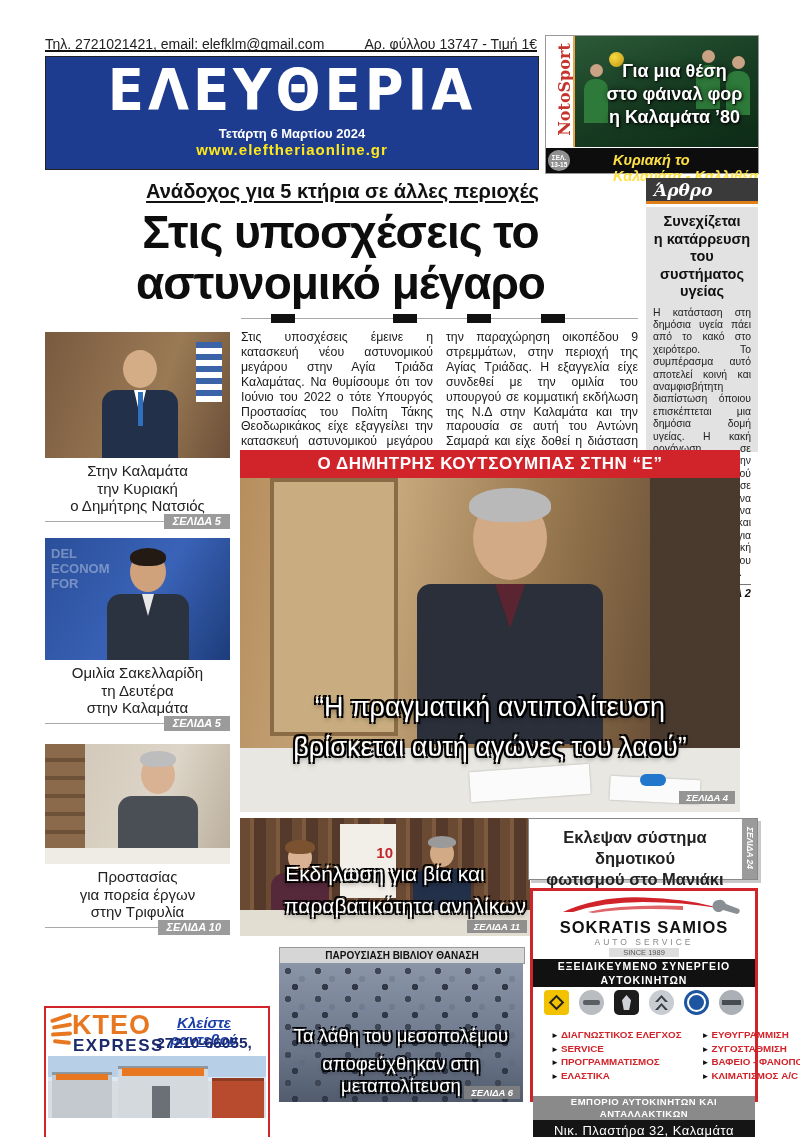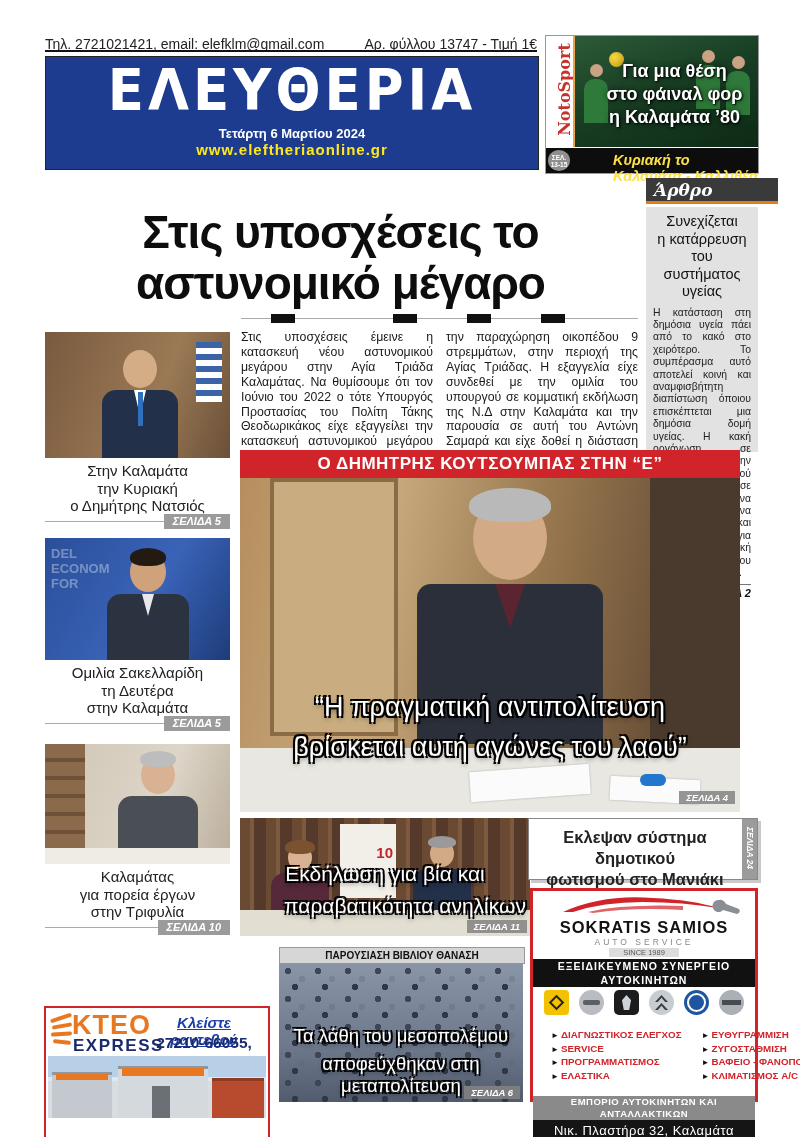--- a/index.html
+++ b/index.html
@@ -46,21 +46,21 @@
   .colbar{position:absolute;top:6px;width:24px;height:9px;background:#111;}
   .bodycol{position:absolute;top:22px;width:192px;font-size:12.3px;line-height:14.9px;
            text-align:justify;color:#1a1a1a;}
   .endref{float:right;font-weight:bold;white-space:nowrap;}
   .endref .sq{color:#d1232a;font-size:11px;}
   
   .arthro-head{background:#3a3a3a;border-bottom:3px solid #e07f1a;color:#fff;
                font-family:"DejaVu Serif",serif;font-style:italic;font-weight:bold;
                font-size:17px;padding:2px 0 1px 8px;box-sizing:border-box;}
   .arthro-box{background:#e2e2e2;padding:6px 7px;box-sizing:border-box;}
-  .arthro-title{font-weight:normal;font-size:14.5px;line-height:17.5px;text-align:center;color:#111;}
+  .arthro-title{font-weight:bold;font-size:14.5px;line-height:17.5px;text-align:center;color:#111;}
   .arthro-body{font-size:10.4px;line-height:12.4px;text-align:justify;margin-top:6px;color:#222;}
   .arthro-ref{border-top:1px solid #777;margin-top:5px;padding-top:2px;text-align:right;
               font-weight:bold;font-style:italic;font-size:11px;}
   
   .sphoto{width:185px;overflow:hidden;position:absolute;left:45px;}
   .sidecap{position:absolute;left:40px;width:195px;text-align:center;font-size:15px;
            line-height:17.5px;color:#222;}
   .refrow{position:absolute;left:45px;width:185px;display:flex;align-items:center;}
   .refline{flex:1;height:1px;background:#aaa;}
   .pbadge{background:#9b9b9b;color:#fff;font-weight:bold;font-style:italic;font-size:11px;
@@ -191,39 +191,42 @@
     </div>
     <div class="ns-bar">
       <div class="ns-badge">
         <div>ΣΕΛ.</div>
           <div>13-15</div>
       </div>
       <div class="ns-foot">Κυριακή το Καλαμάτα - Καλλιθέα</div>
     </div>
   </div>
 
+  <div class="abs kicker" style="left:45px;top:180px;width:595px;">
+    <span>Ανάδοχος για 5 κτήρια σε άλλες περιοχές</span>
+  </div>
   <div class="abs headline" style="left:38px;top:207px;width:605px;">
     <div>Στις υποσχέσεις το</div>
     <div>αστυνομικό μέγαρο</div>
   </div>
 
   <div class="abs" style="left:241px;top:308px;width:397px;height:140px;">
     <div class="cols-rule"></div>
     <div class="colbar" style="left:30px;"></div>
     <div class="colbar" style="left:152px;"></div>
     <div class="colbar" style="left:226px;"></div>
     <div class="colbar" style="left:300px;"></div>
     <div class="bodycol" style="left:0;">Στις υποσχέσεις έμεινε η κατασκευή νέου αστυνομικού μεγάρου στην Αγία Τριάδα Καλαμάτας. Να θυμίσουμε ότι τον Ιούνιο του 2022 ο τότε Υπουργός Προστασίας του Πολίτη Τάκης Θεοδωρικάκος είχε εξαγγείλει την κατασκευή αστυνομικού μεγάρου ανακοινώνοντας ταυτόχρονα τη συμφωνία της ΕΛ.ΑΣ. με τον ΟΑΕΔ για</div>
     <div class="bodycol" style="left:205px;">
       <span>την παραχώρηση οικοπέδου 9 στρεμμάτων, στην περιοχή της Αγίας Τριάδας. Η εξαγγελία είχε συνδεθεί με την ομιλία του υπουργού σε κομματική εκδήλωση της Ν.Δ στην Καλαμάτα και την παρουσία σε αυτή του Αντώνη Σαμαρά και είχε δοθεί η διάσταση ότι γίνεται «κατόπιν ενεργειών» του πρώην πρωθυπουργού.</span>
       <span class="endref"><span class="sq">■</span> <span>ΣΕΛ.5</span></span>
     </div>
   </div>
 
-  <div class="abs arthro-head" style="left:646px;top:178px;width:132px;height:26px;">Άρθρο</div>
+  <div class="abs arthro-head" style="left:646px;top:178px;width:112px;height:26px;">Άρθρο</div>
   <div class="abs arthro-box" style="left:646px;top:207px;width:112px;height:245px;">
     <div class="arthro-title">
       <div>Συνεχίζεται</div>
         <div>η κατάρρευση</div>
       <div>του συστήματος</div>
         <div>υγείας</div>
     </div>
     <div class="arthro-body">Η κατάσταση στη δημόσια υγεία πάει από το κακό στο χειρότερο. Το συμπέρασμα αυτό αποτελεί κοινή και αναμφισβήτητη διαπίστωση όποιου επισκέπτεται μια δημόσια δομή υγείας. Η κακή οργάνωση σε συνδυασμό με την έλλειψη προσωπικού έχουν οδηγήσει σε διαλυτικά φαινόμενα με τους πολίτες να ταλαιπωρούνται και να ανησυχούν για την επαρκή αντιμετώπιση του προβλήματός τους.</div>
     <div class="arthro-ref">ΣΕΛΙΔΑ 2</div>
   </div>
@@ -273,21 +276,21 @@
     <div style="position:absolute;left:0;top:0;width:40px;height:120px;background:repeating-linear-gradient(#8a6a4a 0 14px,#6d5138 14px 18px);"></div>
     <div class="person" style="left:70px;top:12px;width:86px;height:108px;">
       <div class="head" style="width:34px;height:38px;background:#d8b292;position:relative;">
         <div class="hair" style="left:-1px;top:-5px;width:36px;height:16px;background:#bdbdbd;"></div>
       </div>
       <div class="body" style="width:80px;height:66px;background:#4a4f55;margin-top:2px;"></div>
     </div>
     <div style="position:absolute;left:0;bottom:0;width:185px;height:16px;background:#efece5;"></div>
   </div>
   <div class="sidecap" style="top:868px;">
-    <div>Καλαμάτας</div>
+    <div>Προστασίας</div>
       <div>για πορεία έργων</div>
       <div>στην Τριφυλία</div>
   </div>
   <div class="refrow" style="top:920px;">
     <div class="refline"></div>
       <span class="pbadge">ΣΕΛΙΔΑ 10</span>
   </div>
 
   <div class="abs redbanner" style="left:240px;top:450px;width:500px;height:28px;">Ο ΔΗΜΗΤΡΗΣ ΚΟΥΤΣΟΥΜΠΑΣ ΣΤΗΝ “Ε”</div>
   <div class="abs iphoto" style="left:240px;top:478px;width:500px;height:334px;">

